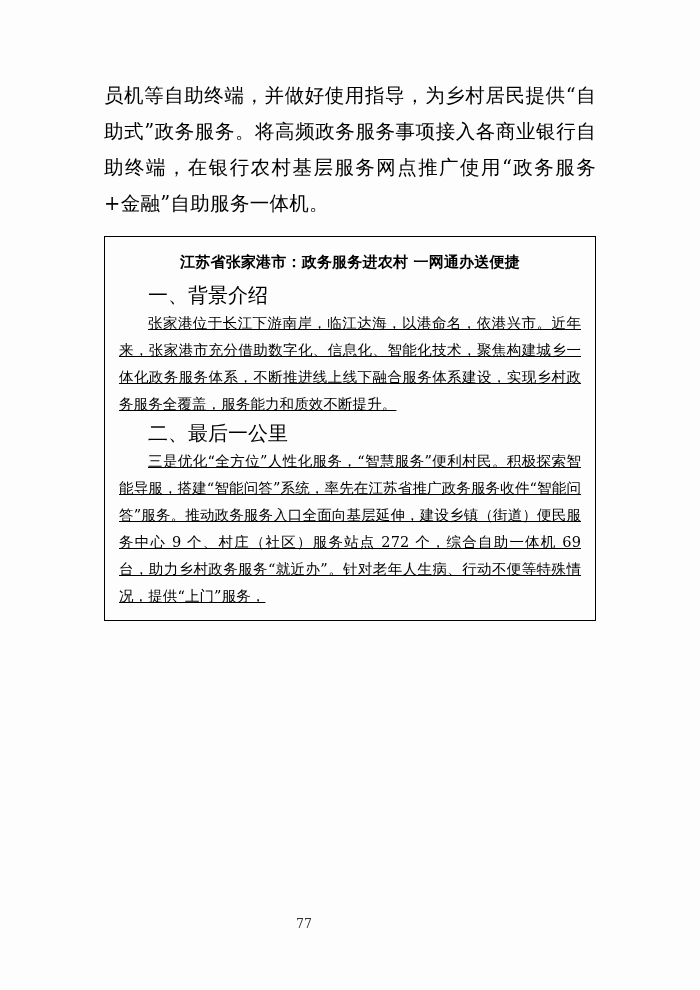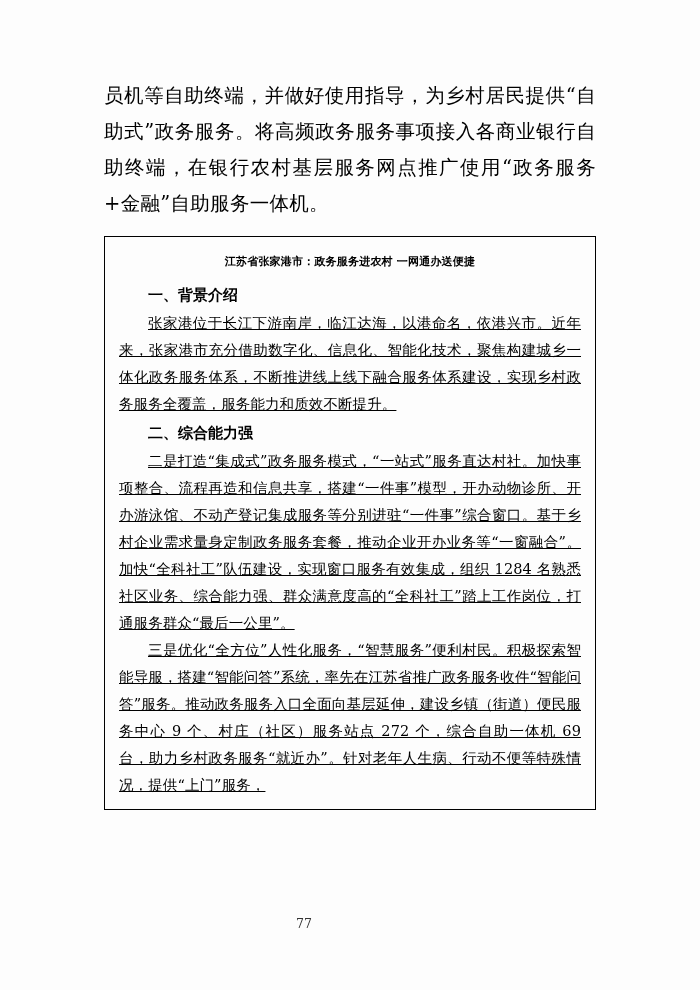--- a/index.html
+++ b/index.html
@@ -40,28 +40,28 @@
   .box {
     border: 1.5px solid #000;
     padding: 12px 14px 10px 14px;
     box-sizing: border-box;
     width: 492px;
     margin-top: 4px;
   }
   .box-title {
     text-align: center;
     font-weight: bold;
-    font-size: 11px;
+    font-size: 15px;
     line-height: 26px;
     margin-bottom: 7px;
     letter-spacing: 0.2px;
   }
   .sec-head {
-    font-weight: bold;
-    font-size: 15px;
+    font-weight: normal;
+    font-size: 20px;
     line-height: 27px;
     text-indent: 29px;
     margin: 2px 0 1px 0;
   }
   .para {
     font-size: 14.5px;
     line-height: 27px;
     text-align: justify;
     text-justify: inter-ideograph;
     text-indent: 29px;
@@ -89,24 +89,23 @@
     <p class="lead-para">员机等自助终端，并做好使用指导，为乡村居民提供“自助式”政务服务。将高频政务服务事项接入各商业银行自助终端，在银行农村基层服务网点推广使用“政务服务+金融”自助服务一体机。</p>
 
     <div class="box">
 
       <div class="box-title">江苏省张家港市：政务服务进农村 一网通办送便捷</div>
 
       <div class="sec-head">一、背景介绍</div>
 
       <p class="para">张家港位于长江下游南岸，临江达海，以港命名，依港兴市。近年来，张家港市充分借助数字化、信息化、智能化技术，聚焦构建城乡一体化政务服务体系，不断推进线上线下融合服务体系建设，实现乡村政务服务全覆盖，服务能力和质效不断提升。</p>
 
-      <div class="sec-head">二、综合能力强</div>
+      <div class="sec-head">二、最后一公里</div>
 
 
-      <p class="para">二是打造“集成式”政务服务模式，“一站式”服务直达村社。加快事项整合、流程再造和信息共享，搭建“一件事”模型，开办动物诊所、开办游泳馆、不动产登记集成服务等分别进驻“一件事”综合窗口。基于乡村企业需求量身定制政务服务套餐，推动企业开办业务等“一窗融合”。加快“全科社工”队伍建设，实现窗口服务有效集成，组织 1284 名熟悉社区业务、综合能力强、群众满意度高的“全科社工”踏上工作岗位，打通服务群众“最后一公里”。</p>
 
       <p class="para">三是优化“全方位”人性化服务，“智慧服务”便利村民。积极探索智能导服，搭建“智能问答”系统，率先在江苏省推广政务服务收件“智能问答”服务。推动政务服务入口全面向基层延伸，建设乡镇（街道）便民服务中心 9 个、村庄（社区）服务站点 272 个，综合自助一体机 69 台，助力乡村政务服务“就近办”。针对老年人生病、行动不便等特殊情况，提供“上门”服务，</p>
 
     </div>
   </div>
 
   <div class="page-number">77</div>
 </div>
 
 </body></html>

